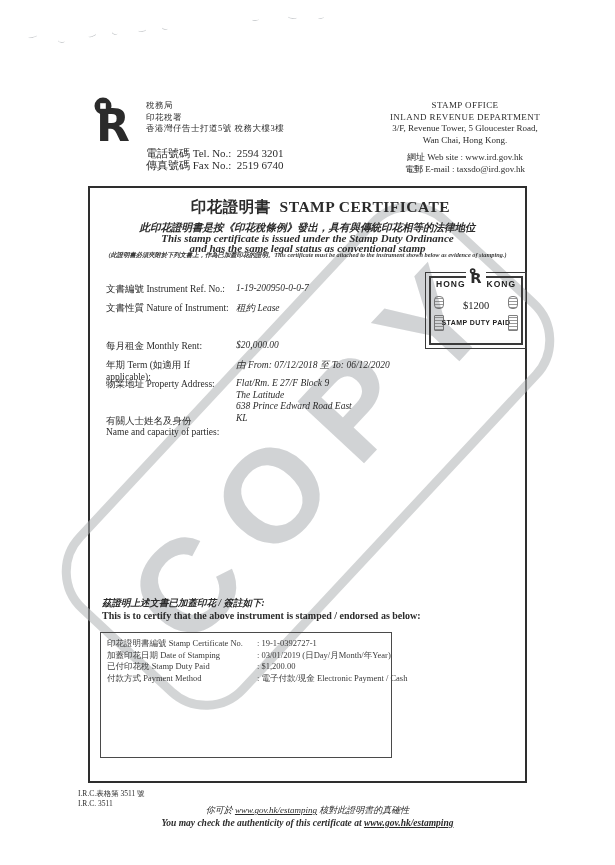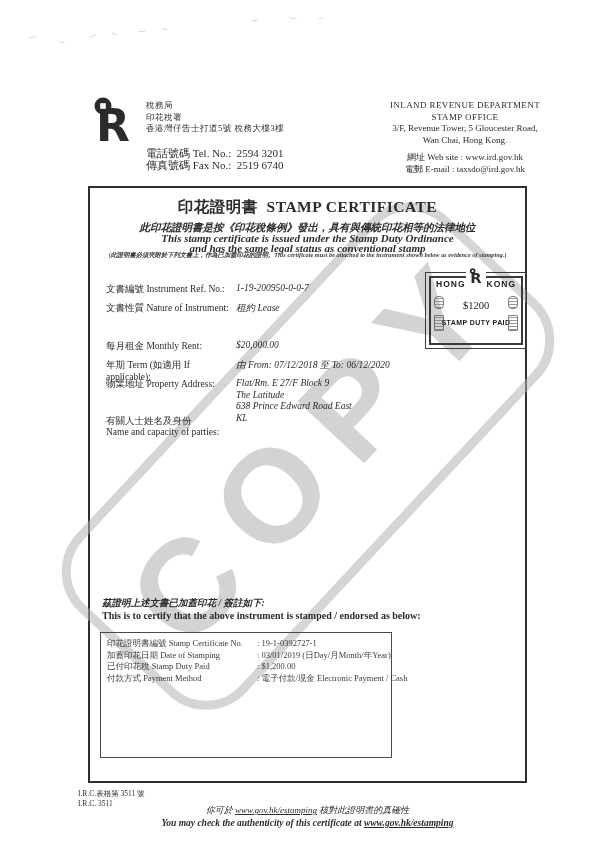--- a/index.html
+++ b/index.html
@@ -28,21 +28,21 @@
   .cert > .abs { z-index:1; }
 
   .wm { position:absolute; left:218px; top:268px; width:540px; height:232px;
         transform:translate(-50%,-50%) rotate(-47deg);
         border:9px solid rgba(175,178,181,.55); border-radius:55px;
         display:flex; align-items:center; justify-content:center; z-index:0; }
   .wm span { font-family:"Liberation Sans", sans-serif; font-weight:bold;
              font-size:132px; letter-spacing:26px; padding-left:26px;
              color:rgba(172,175,178,.55); }
 
-  .title { width:100%; text-align:center; top:9px; font-size:15.5px; font-weight:bold; letter-spacing:.5px; }
+  .title { width:100%; text-align:center; top:9px; font-size:15.5px; font-weight:bold; letter-spacing:.5px;margin-left:13px; }
   .sub-cn { width:100%; text-align:center; top:33px; font-size:10.5px; font-weight:bold; font-style:italic; }
   .sub-en { width:100%; text-align:center; font-size:11px; font-weight:bold; font-style:italic; line-height:12px; }
   .note   { width:100%; text-align:center; top:63px; font-size:6.3px; font-weight:bold; font-style:italic; color:#3a3a3a; }
 
   .frow { left:16px; width:330px; display:flex; font-size:9.5px; }
   .frow .lbl { width:130px; flex:none; }
   .frow .val { flex:1;font-style:italic; }
   .frow .extra { position:absolute; left:242px; top:2px; font-size:6.3px; white-space:nowrap; color:#444; }
 
   .plines { line-height:11.5px; }
@@ -117,22 +117,22 @@
     <span class="lbl">電話號碼 Tel. No.:</span>
     <span>2594 3201</span>
   </div>
   <div>
     <span class="lbl">傳真號碼 Fax No.:</span>
     <span>2519 6740</span>
   </div>
 </div>
 
 <div class="abs hdr-right" style="left:340px;top:100px">
+  <div class="dept">STAMP OFFICE</div>
   <div class="dept">INLAND REVENUE DEPARTMENT</div>
-  <div class="dept">STAMP OFFICE</div>
   <div>3/F, Revenue Tower, 5 Gloucester Road,</div>
   <div>Wan Chai, Hong Kong.</div>
   <div class="web">網址 Web site : www.ird.gov.hk</div>
   <div>電郵 E-mail : taxsdo@ird.gov.hk</div>
 </div>
 
 <div class="cert">
 
   <div class="wm">
     <span>COPY</span>

